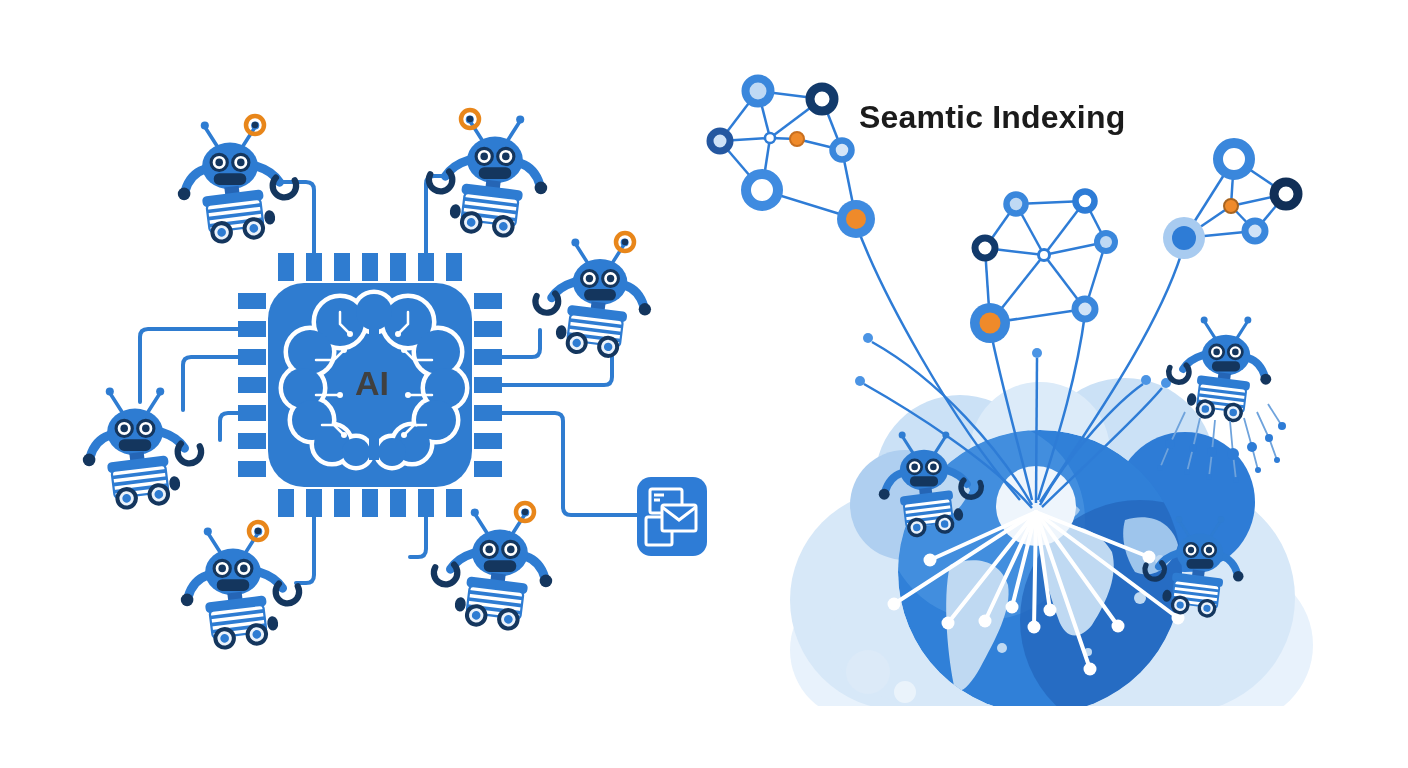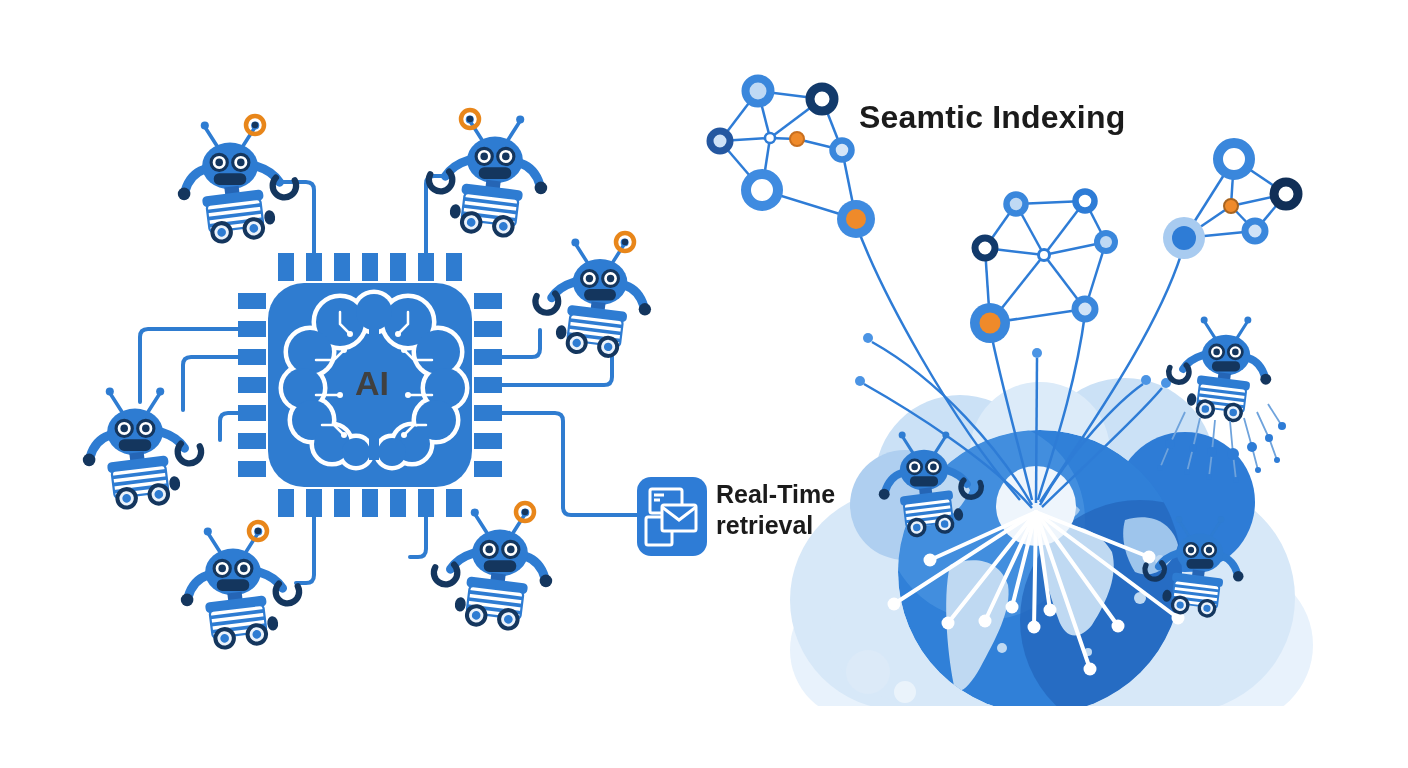--- a/index.html
+++ b/index.html
@@ -381,15 +381,14 @@
       <path d="M 654,495 h 10 M 654,500 h 6"></path>
       <rect x="646" y="517" width="26" height="28" rx="2"></rect>
       <rect x="662" y="505" width="34" height="26" rx="2" fill="#2E7CD6"></rect>
       <path d="M 662,507 L 679,520 L 696,507"></path>
     </g>
   </g>
 </svg>
 
 <div class="label label-ai">AI</div>
 <div class="label label-semantic">Seamtic Indexing</div>
-<div class="label label-realtime">Real-Time retrieval</div>
 
 </div>
 
 </body></html>

